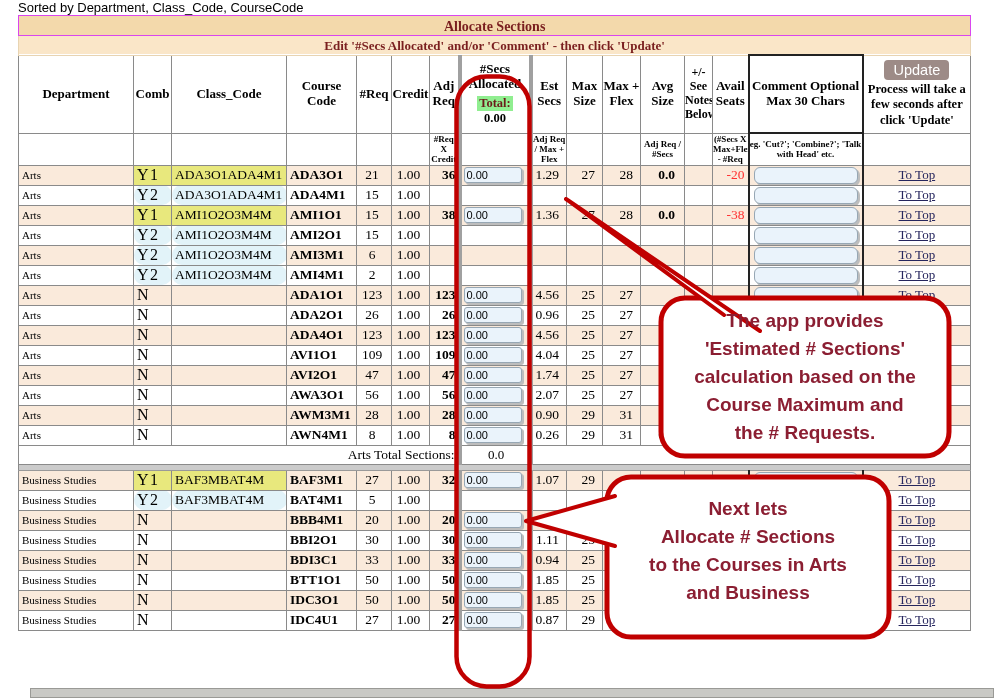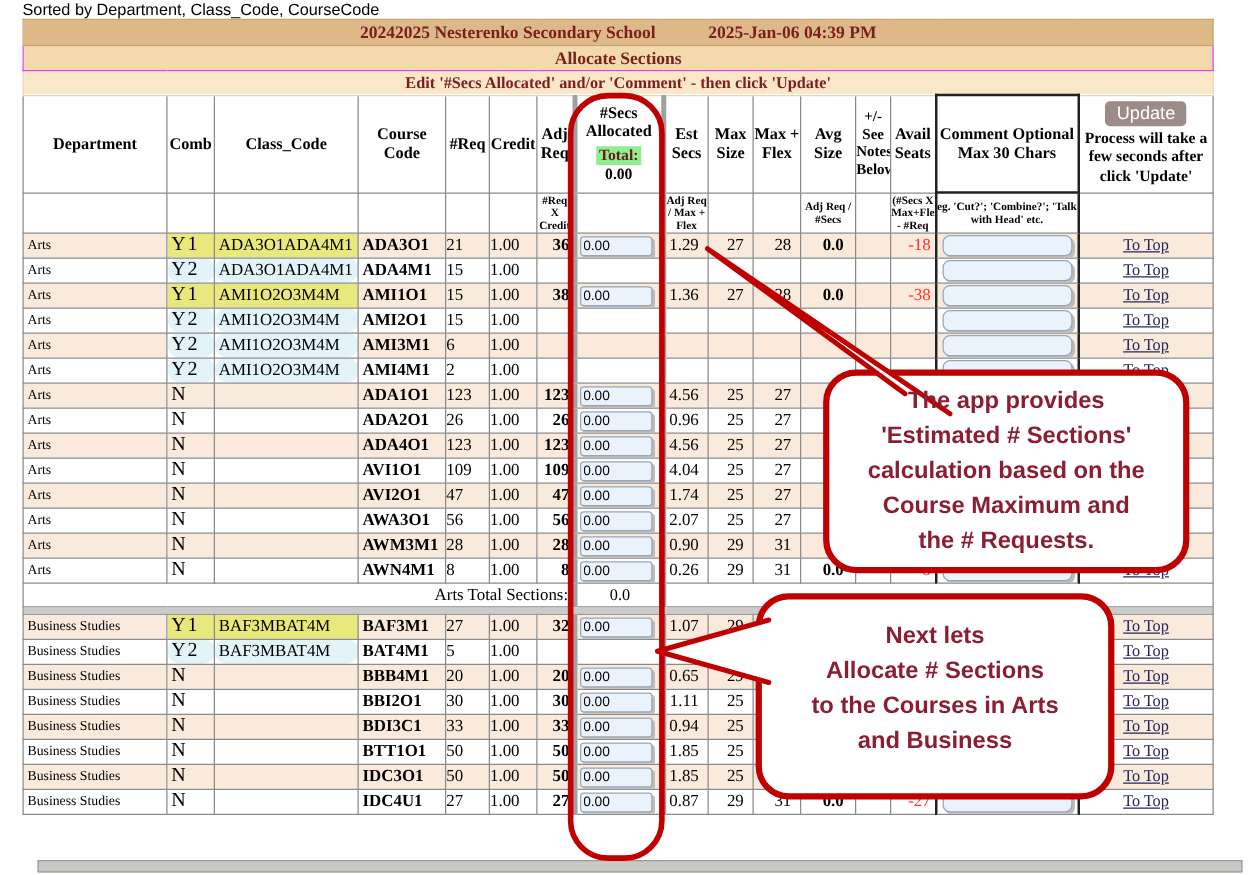--- a/index.html
+++ b/index.html
@@ -29,21 +29,21 @@
   tr.formula td{height:26px;font-size:9px;font-weight:bold;text-align:center;line-height:1.15;}
   
   tbody td{height:19px;font-size:13.5px;}
   tr.peach td{background:#FAEADB;}
   td.c-dept{font-size:11px;padding-left:3px;}
   td.c-comb{font-size:16px;padding-left:3px;letter-spacing:1.5px;}
   td.bg-y1{background:#E8E87D !important;}
   td.bg-y2{background:#E2F3F9 !important;border-radius:10px;}
   td.c-class{font-size:13.5px;padding-left:3px;}
   td.c-course{font-weight:bold;padding-left:3px;}
-  td.c-rnum{text-align:left;padding-right:4px;}
+  td.c-rnum{text-align:center;padding-right:4px;}
   td.c-adj{text-align:right;padding-right:2px;font-weight:bold;}
   .c-secs{border-left:4px solid #A0A0A0 !important;border-right:4px solid #A0A0A0 !important;}
   td.c-secs{padding-left:2px;}
   td.c-est,td.c-max,td.c-flex{text-align:right;padding-right:7px;}
   td.c-avg{text-align:right;padding-right:9px;font-weight:bold;}
   td.c-avail{text-align:right;padding-right:3px;color:#FF3030;}
   .c-comment{border-left:2px solid #222 !important;border-right:2px solid #222 !important;text-align:center;}
   th.c-comment{border-top:2px solid #222 !important;border-bottom:2px solid #222 !important;}
   td.c-last{text-align:center;}
   a.totop{color:#26265E;font-size:13px;text-decoration:underline;cursor:pointer;}
@@ -83,26 +83,20 @@
       <col style="width:36px">
         <col style="width:36px">
         <col style="width:38px">
         <col style="width:44px">
       <col style="width:28px">
         <col style="width:36px">
         <col style="width:114px">
         <col style="width:108px">
     </colgroup>
     <thead>
-      <tr class="band1">
-        <td colspan="16">
-          <span class="band-text">20242025 Nesterenko Secondary School</span>
-          <span class="band-text gap-left">2025-Jan-06 04:39 PM</span>
-        </td>
-      </tr>
       <tr class="band2">
         <td colspan="16"><span class="band-text">Allocate Sections</span></td>
       </tr>
       <tr class="band3">
         <td colspan="16"><span class="band-text" style="font-size:13px">Edit '#Secs Allocated' and/or 'Comment' - then click 'Update'</span></td>
       </tr>
       <tr class="hdr">
         <th>Department</th>
         <th>Comb</th>
         <th>Class_Code</th>
@@ -154,21 +148,21 @@
           <td class="c-course">ADA3O1</td>
           <td class="c-rnum">21</td>
           <td class="c-rnum">1.00</td>
           <td class="c-adj">36</td>
           <td class="c-secs"><input class="secs-in" value="0.00" style=""></td>
           <td class="c-est">1.29</td>
           <td class="c-max">27</td>
           <td class="c-flex">28</td>
           <td class="c-avg">0.0</td>
           <td></td>
-          <td class="c-avail">-18</td>
+          <td class="c-avail">-20</td>
           <td class="c-comment"><input class="com-in" style=""></td>
           <td class="c-last"><a class="totop">To Top</a></td>
         </tr>
         <tr>
           <td class="c-dept">Arts</td>
           <td class="c-comb bg-y2">Y2</td>
           <td class="c-class bg-y2">ADA3O1ADA4M1</td>
           <td class="c-course">ADA4M1</td>
           <td class="c-rnum">15</td>
           <td class="c-rnum">1.00</td>

